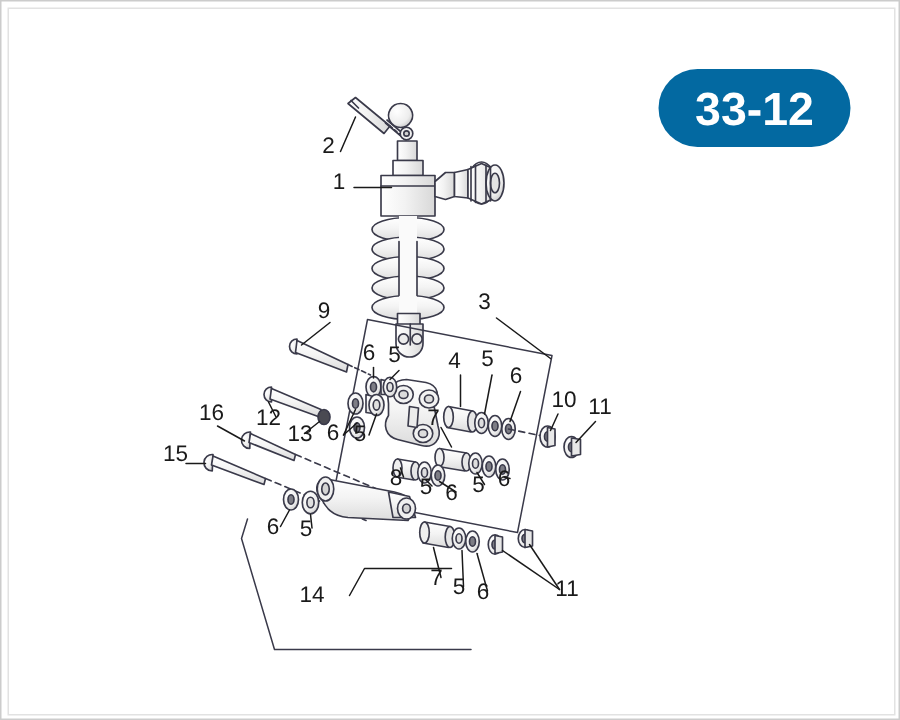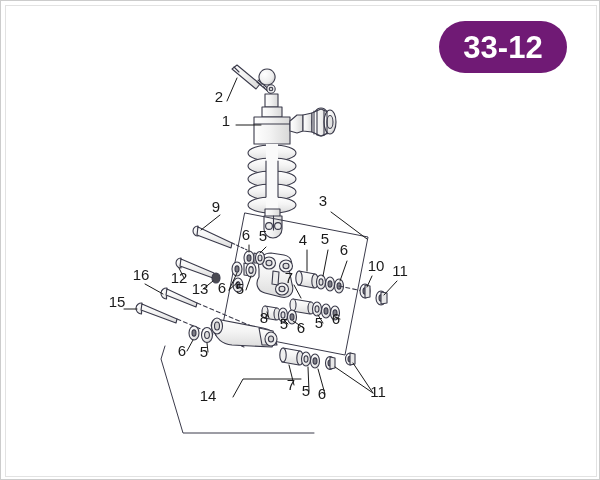--- a/index.html
+++ b/index.html
@@ -24,24 +24,24 @@
     width: 592px;
     height: 472px;
     background: #ffffff;
     box-sizing: border-box;
     border: 1px solid #e2e2e2;
     pointer-events: none;
   }
   #title-badge {
     position: absolute;
     left: 438px;
-    top: 20px;
+    top: 45px;
     width: 128px;
     height: 52px;
-    background: #701a75;
+    background: #0369a1;
     display: flex;
     align-items: center;
     justify-content: center;
     border-radius: 26px;
   }
   #title-badge .txt {
     color: #ffffff;
     font-size: 31px;
     font-weight: bold;
     letter-spacing: 0px;

